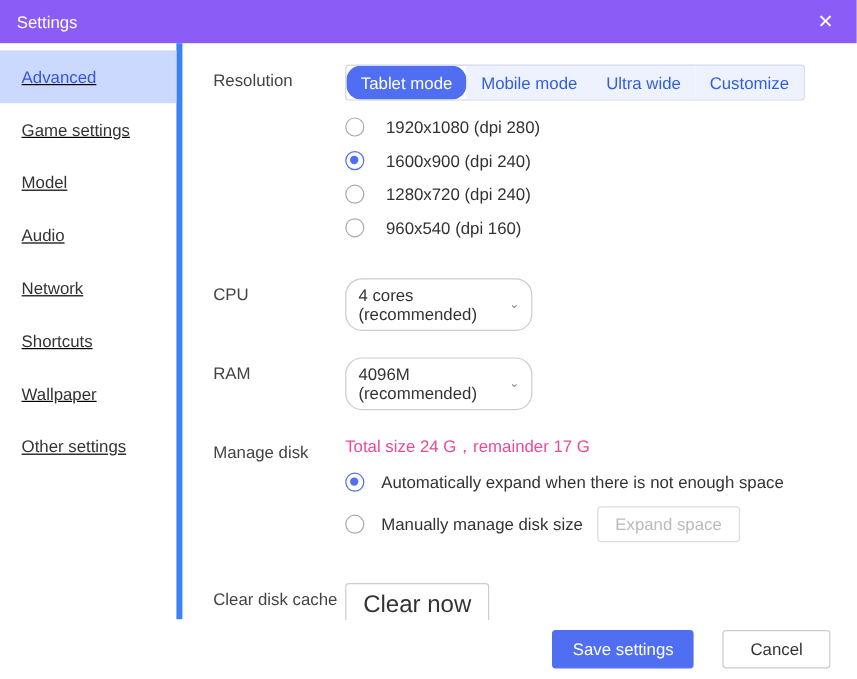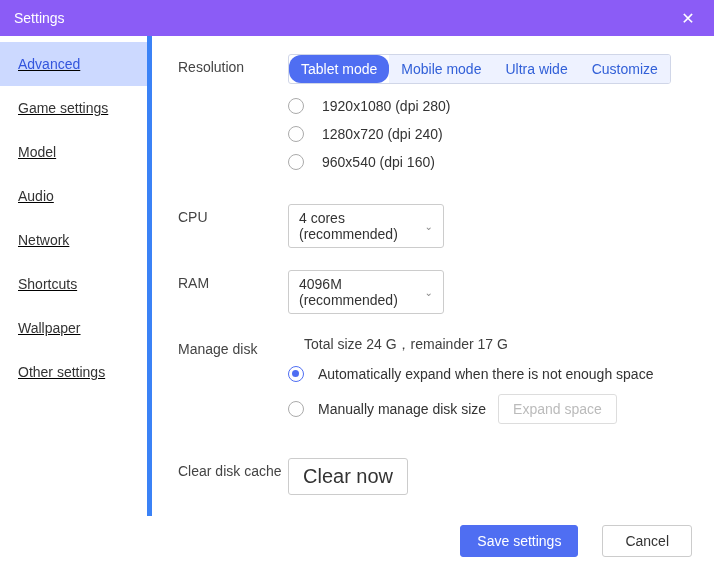--- a/index.html
+++ b/index.html
@@ -23,24 +23,24 @@
 .tabs { display: flex; border: 1px solid #d0d6e8; border-radius: 3px; overflow: hidden; width: fit-content; }
 .tab { padding: 6px 12px; font-size: 14px; background: #eef2ff; color: #3260d8; cursor: pointer; }
 .tab.active { background: #4f6ef2; color: #fff; border-radius: 12px; }
 
 .radio-list { margin-top: 14px; }
 .radio-item { display: flex; align-items: center; margin-bottom: 12px; font-size: 14px; color: #333; cursor: pointer; }
 .radio { width: 16px; height: 16px; border: 1.5px solid #aaa; border-radius: 50%; margin-right: 18px; position: relative; flex-shrink: 0; }
 .radio.selected { border-color: #4f6ef2; }
 .radio.selected::after { content: ""; position: absolute; top: 3px; left: 3px; width: 7px; height: 7px; background: #4f6ef2; border-radius: 50%; }
 
-.select { display: flex; align-items: center; justify-content: space-between; border: 1px solid #ccc; border-radius: 3px; padding: 5px 10px; width: 156px; cursor: pointer; background: #fff; font-size: 14px; }
+.select { display: flex; align-items: center; justify-content: space-between; border: 1px solid #ccc; border-radius: 14px; padding: 5px 10px; width: 156px; cursor: pointer; background: #fff; font-size: 14px; }
 .chev { font-size: 10px; color: #888; }
 
-.disk-status { font-size: 14px; color: #404040; margin-bottom: 12px; margin-left: 16px; }
+.disk-status { font-size: 14px; color: #ec4899; margin-bottom: 12px; }
 .disk-opt { display: flex; align-items: center; margin-bottom: 12px; font-size: 14px; }
 .disk-opt .radio { margin-right: 14px; }
 
 .btn { border: 1px solid #ccc; background: #fff; padding: 6px 14px; font-size: 20px; border-radius: 3px; cursor: pointer; color: #333; }
 .btn-disabled { border: 1px solid #ddd; color: #bbb; background: #fff; padding: 6px 14px; font-size: 14px; border-radius: 3px; margin-left: 12px; }
 
 .footer { height: 50px; display: flex; justify-content: flex-end; align-items: center; padding: 0 22px; gap: 24px; }
 .btn-primary { background: #4f6ef2; color: #fff; border: 1px solid #4f6ef2; padding: 7px 16px; font-size: 14px; border-radius: 3px; cursor: pointer; }
 .btn-secondary { background: #fff; color: #333; border: 1px solid #ccc; padding: 7px 22px; font-size: 14px; border-radius: 3px; cursor: pointer; }
 </style>
@@ -72,20 +72,24 @@
         <div class="tabs" id="res-tabs">
             <div class="tab active">Tablet mode</div>
             <div class="tab">Mobile mode</div>
             <div class="tab">Ultra wide</div>
             <div class="tab">Customize</div>
           </div>
         <div class="radio-list" id="res-opts">
             <div class="radio-item">
               <span class="radio"></span>
               <span>1920x1080  (dpi 280)</span>
+            </div>
+            <div class="radio-item">
+              <span class="radio selected"></span>
+              <span>1600x900  (dpi 240)</span>
             </div>
             <div class="radio-item">
               <span class="radio"></span>
               <span>1280x720  (dpi 240)</span>
             </div>
             <div class="radio-item">
               <span class="radio"></span>
               <span>960x540  (dpi 160)</span>
             </div>
           </div>

